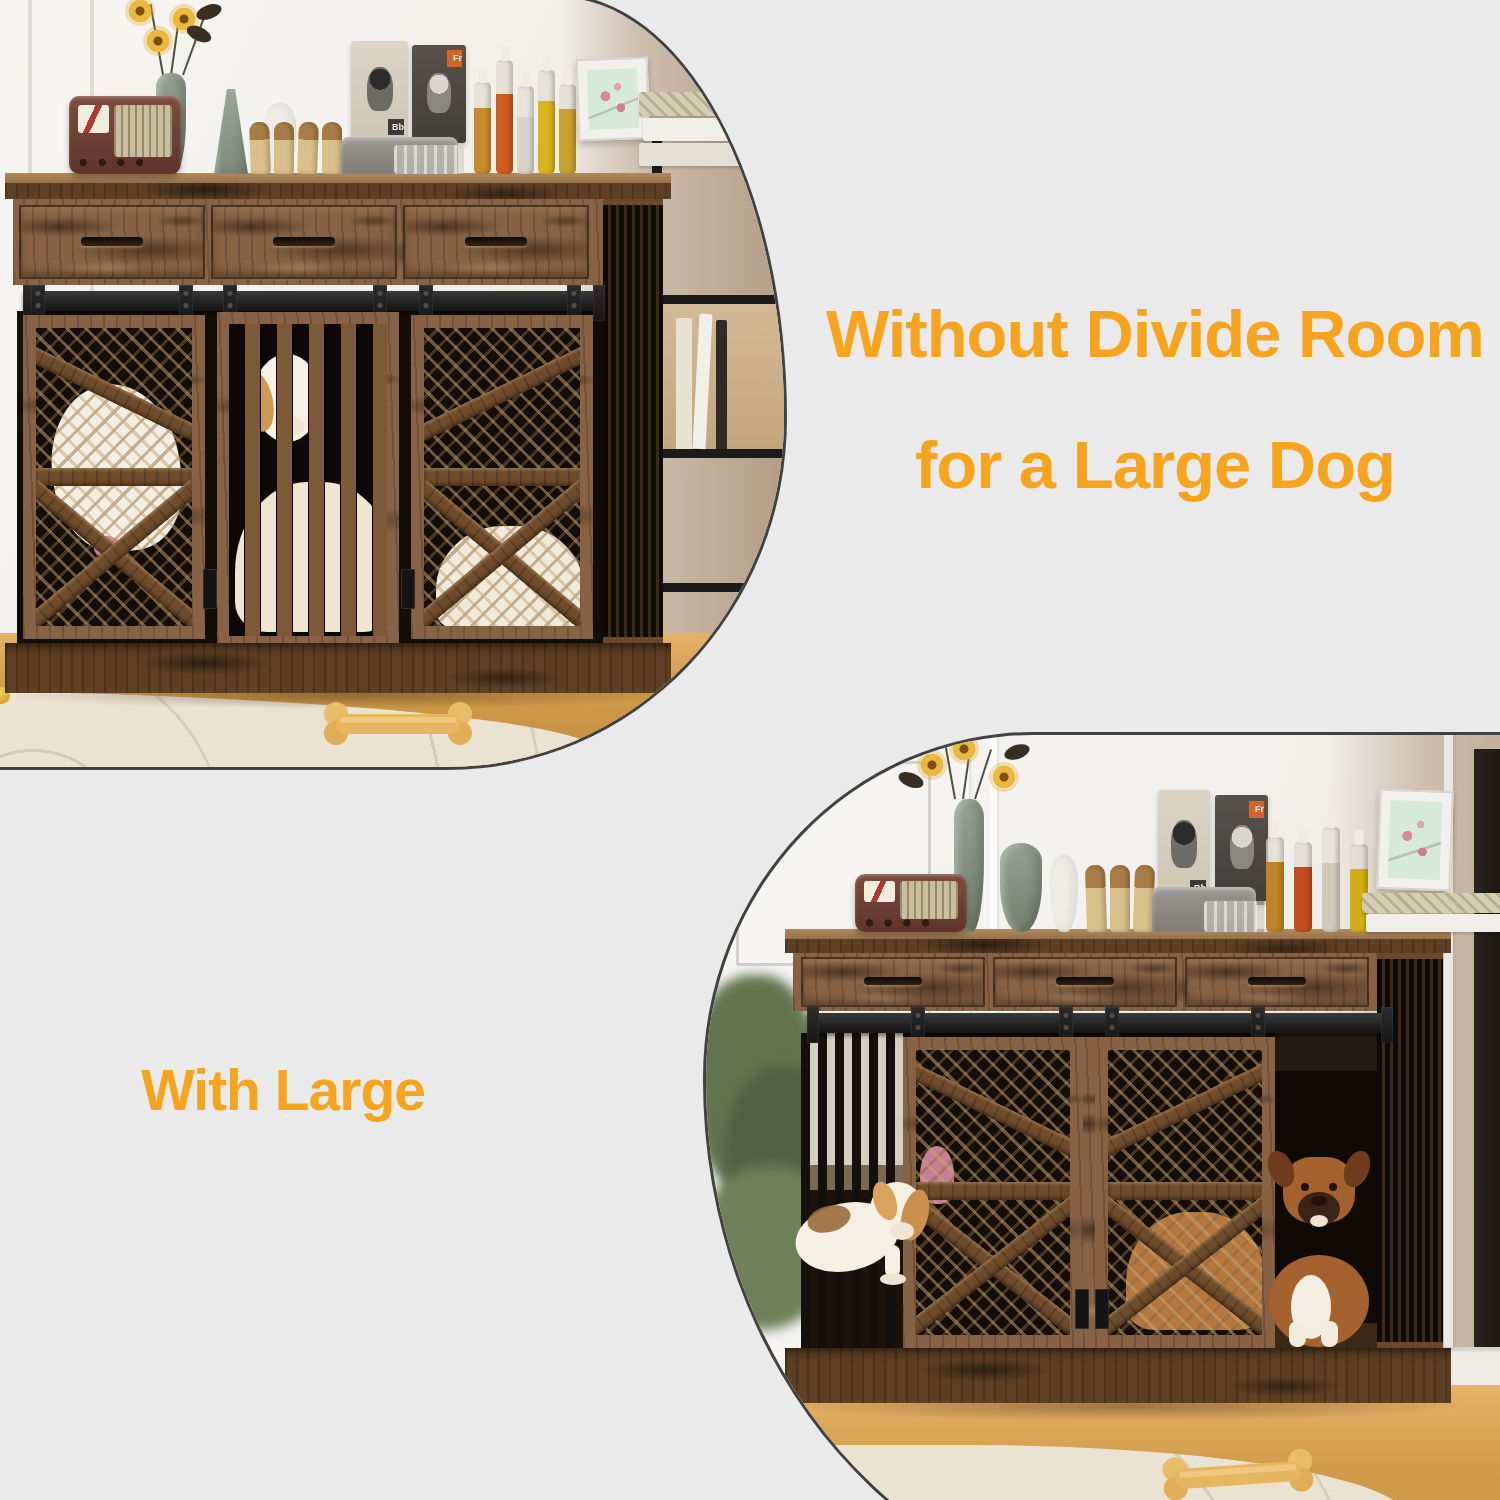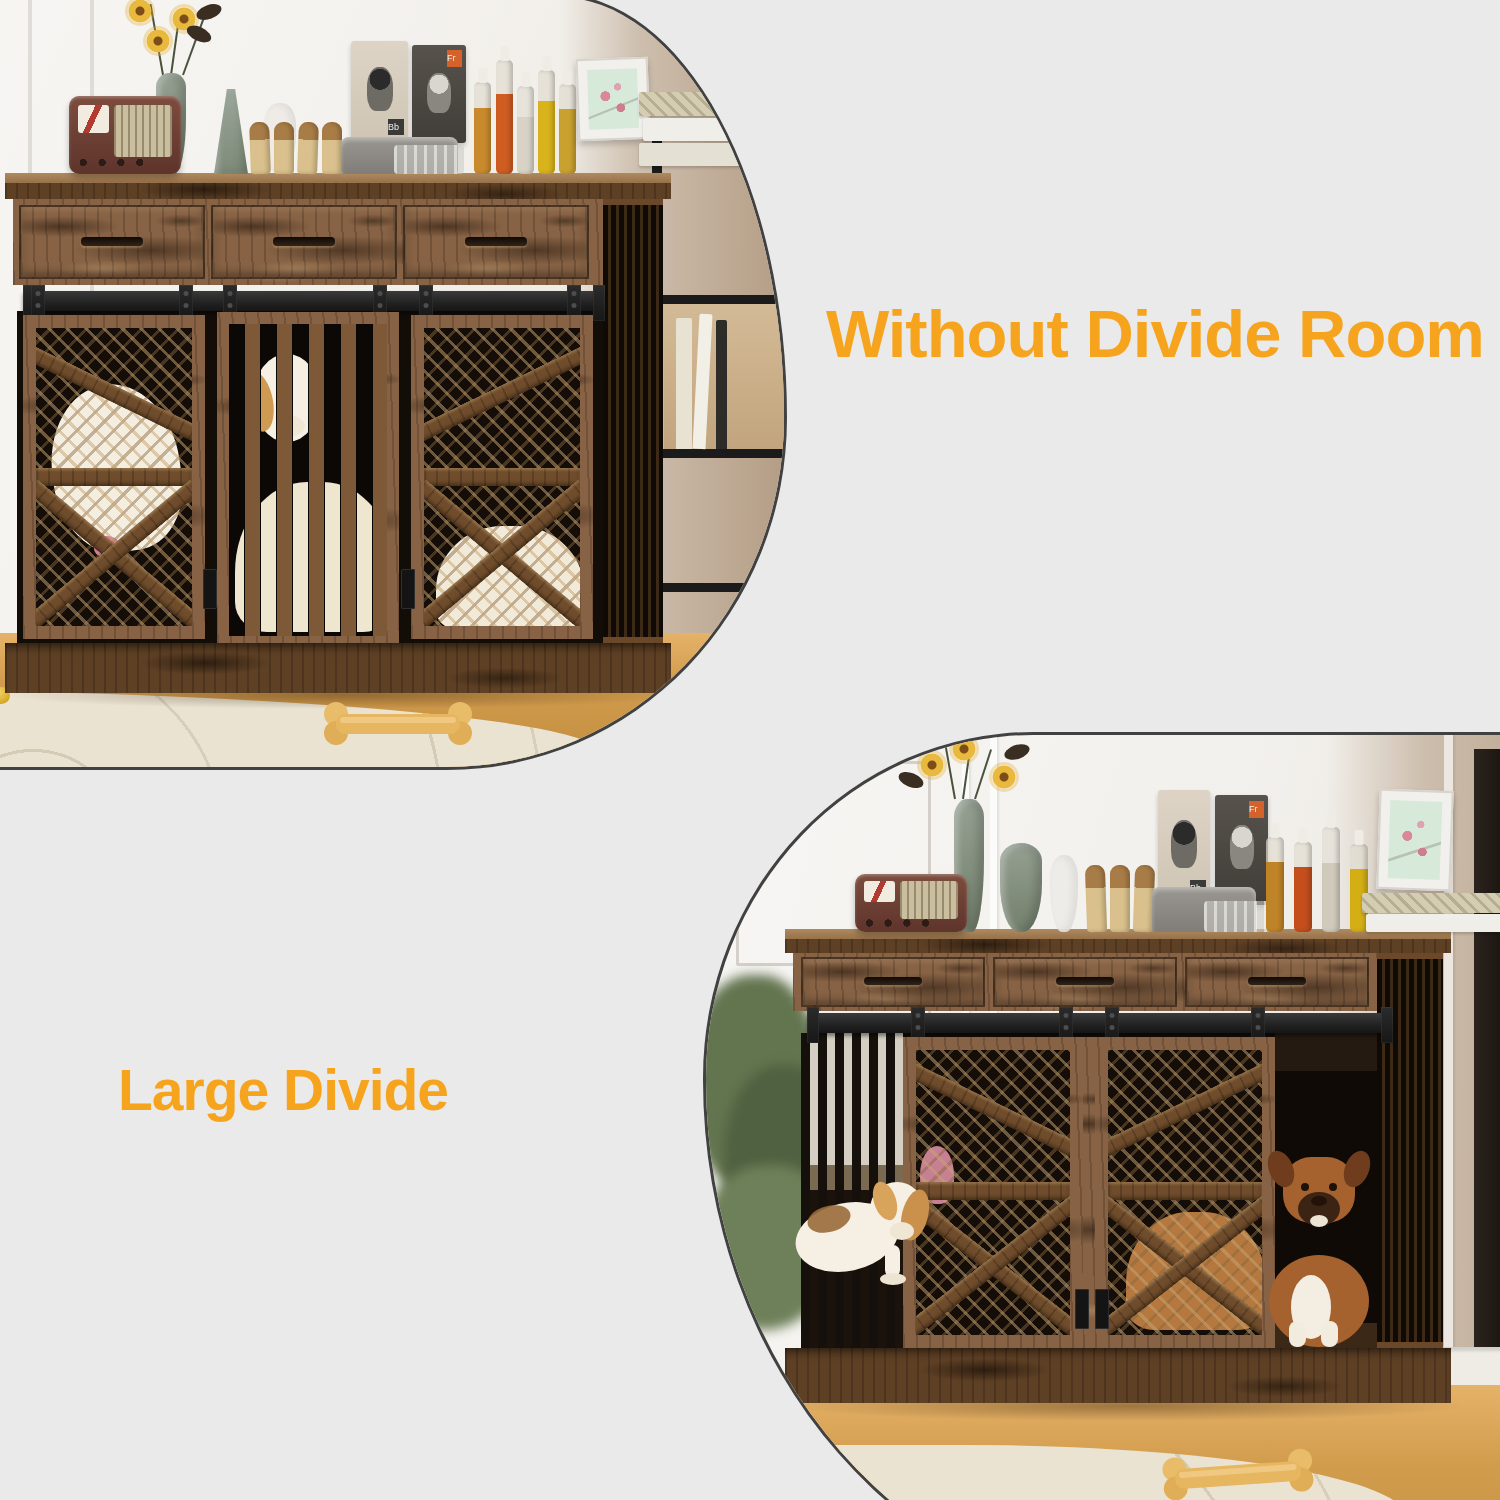--- a/index.html
+++ b/index.html
@@ -96,21 +96,21 @@
          box-shadow:0 0 0 3px rgba(226,176,55,.35);}
   .dark-bloom{position:absolute;width:26px;height:14px;border-radius:50%;background:#3a2e22;}
   .tube{position:absolute;border-radius:9px 9px 4px 4px;
         background:linear-gradient(180deg,#a87c46 0 34%,#d9c08c 34% 100%);
         box-shadow:inset -3px 0 4px rgba(0,0,0,.2);}
   .box{position:absolute;border-radius:3px;box-shadow:0 3px 5px rgba(0,0,0,.2);}
   .box-beige{background:linear-gradient(180deg,#ddd4c6,#cfc5b4);}
   .box-dark{background:linear-gradient(180deg,#57524c,#413d38);}
   .dog-graphic{position:absolute;left:50%;transform:translateX(-50%);border-radius:45% 45% 35% 35%;
         background:radial-gradient(circle at 50% 28%,#2b2b2b 0 30%,#6e6a64 31% 100%);}
-  .box-label{position:absolute;color:#f2f0ec;font-weight:normal;text-align:left;}
+  .box-label{position:absolute;color:#f2f0ec;font-weight:bold;text-align:right;}
   .label-bb{background:#3a3a38;}
   .label-fr{background:#d4622a;}
   .pouch{position:absolute;background:linear-gradient(180deg,#9a9792,#807d78);border-radius:8px 8px 4px 4px;
         box-shadow:inset 0 3px 4px rgba(255,255,255,.35);}
   .clear-pack{position:absolute;background:rgba(205,203,197,.6);border-radius:4px;
         background-image:repeating-linear-gradient(90deg,rgba(255,255,255,.5) 0 3px,rgba(0,0,0,0) 3px 10px);}
   .bottle{position:absolute;border-radius:5px;box-shadow:inset -3px 0 4px rgba(0,0,0,.2);}
   .bottle::before{content:"";position:absolute;left:50%;top:-14px;transform:translateX(-50%);
         width:9px;height:15px;background:#efece6;border-radius:2px;}
   .pframe{position:absolute;background:#f2f0ec;border:2px solid #d8d4cd;
@@ -275,20 +275,21 @@
     <div class="pframe" style="left:787px;top:61px;width:72px;height:82px;transform:rotate(-2deg);">
       <div class="pframe-art"></div>
     </div>
     <div class="book" style="left:849px;top:95px;width:96px;height:24px;background:#d5cdb2;background-image:repeating-linear-gradient(45deg,rgba(90,80,50,.25) 0 3px,transparent 3px 9px);"></div>
     <div class="book" style="left:853px;top:121px;width:100px;height:23px;background:#f0eee8;"></div>
     <div class="book" style="left:849px;top:146px;width:104px;height:23px;background:#e4e0d4;"></div>
   </section>
 
   <h2 class="headline headline-1">
     <span class="hl-line">Without Divide Room</span>
+    <span class="hl-line">for a Large Dog</span>
   </h2>
 
   <section class="photo photo-2">
 
     <div class="moulding" style="left:30px;top:26px;width:195px;height:205px;"></div>
     <div class="moulding" style="left:30px;top:262px;width:195px;height:150px;"></div>
     <div class="trim-light" style="left:256px;top:0;width:7px;height:650px;"></div>
     <div class="trim-light" style="left:284px;top:0;width:7px;height:650px;"></div>
     <div class="abs wall-taupe" style="left:620px;top:0;width:285px;height:660px;"></div>
     <div class="trim-light" style="left:738px;top:0;width:9px;height:630px;"></div>
@@ -431,16 +432,16 @@
     <div class="bottle" style="left:616px;top:92px;width:18px;height:105px;background:linear-gradient(180deg,rgba(228,224,214,.8) 0 34%,#cfcabc 34%);"></div>
     <div class="bottle" style="left:644px;top:109px;width:18px;height:88px;background:linear-gradient(180deg,rgba(225,220,208,.7) 0 28%,#d3ae14 28%);"></div>
     <div class="pframe" style="left:672px;top:55px;width:74px;height:100px;transform:rotate(2deg);">
       <div class="pframe-art"></div>
     </div>
     <div class="book" style="left:656px;top:158px;width:140px;height:20px;background:#d5cdb2;background-image:repeating-linear-gradient(45deg,rgba(90,80,50,.25) 0 3px,transparent 3px 9px);"></div>
     <div class="book" style="left:660px;top:179px;width:145px;height:18px;background:#f0eee8;"></div>
   </section>
 
   <h2 class="headline headline-2">
-    <span class="hl-line">Large Divide</span>
+    <span class="hl-line">With Large</span>
   </h2>
 
 </div>
 
 </body></html>

